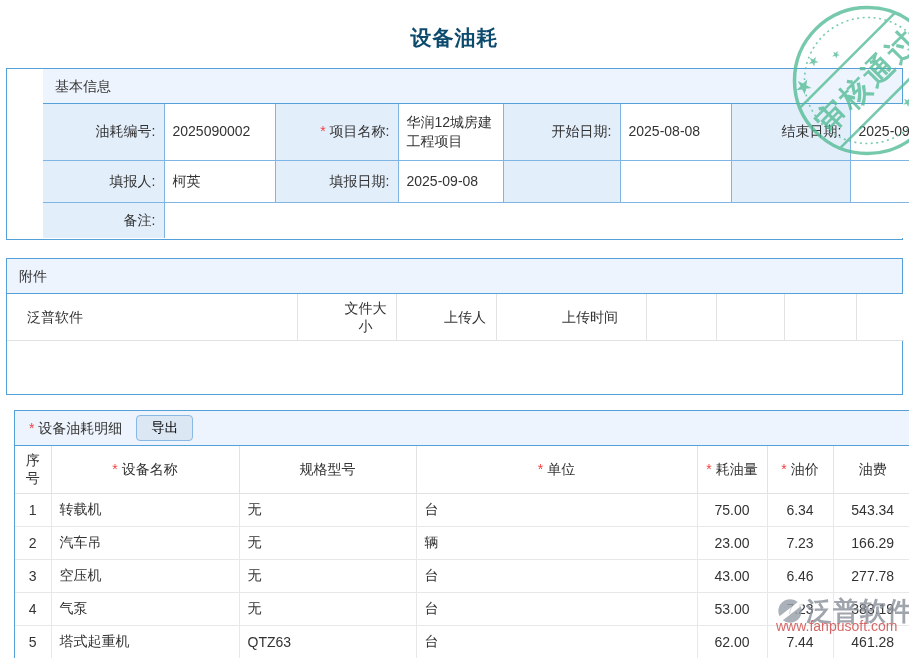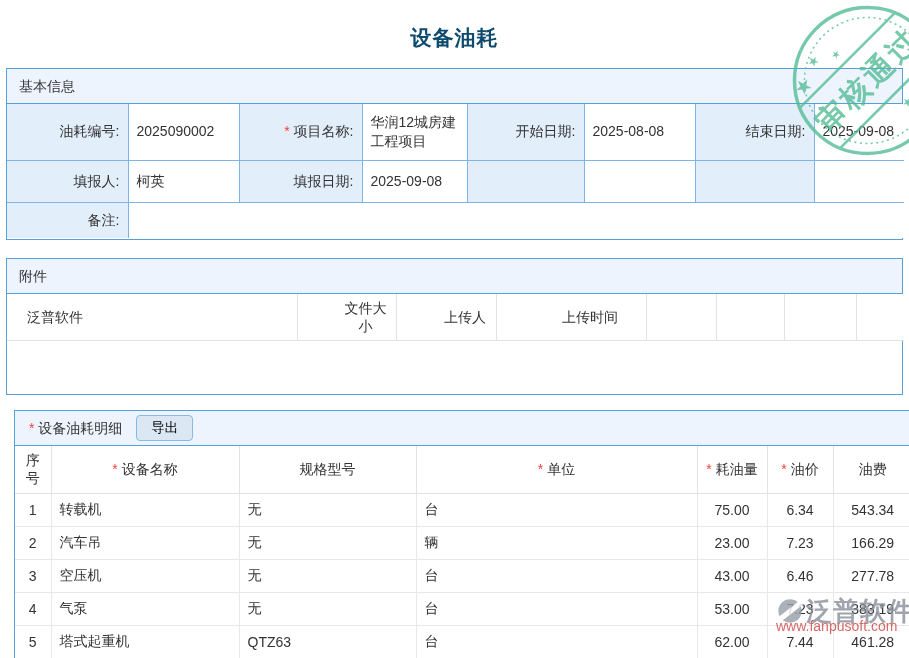--- a/index.html
+++ b/index.html
@@ -8,21 +8,21 @@
     position:relative; width:909px; height:658px; overflow:hidden; background:#fff;
     font-family:"Liberation Sans","DejaVu Sans",sans-serif; color:#333;
   }
   .page-title {
     position:absolute; top:24px; left:0; width:100%; text-align:center;
     font-size:21px; font-weight:bold; color:#0c4a6e; letter-spacing:1px;
   }
   .panel {
     position:absolute; left:6px; width:897px; border:1px solid #55a0d8; background:#fff;
   }
-  .panel-basic   { top:68px;  height:172px; }
+  .panel-basic   { top:68px;  height:172px;padding-left:36px; }
   .panel-attach  { top:258px; height:137px; }
   .panel-details { top:410px; height:249px;margin-left:8px; }
   .panel-title {
     height:35px; line-height:34px; background:#edf4fd; border-bottom:1px solid #55a0d8;
     padding-left:12px; font-size:14px; color:#333;
   }
   
   .kv-table { width:100%; border-collapse:collapse; table-layout:fixed; font-size:14px; }
   .kv-table td { border:1px solid #7fb5e4; padding:2px 8px; line-height:1.35; word-break:break-all; }
   .kv-table tr td:first-child { border-left:none; }

